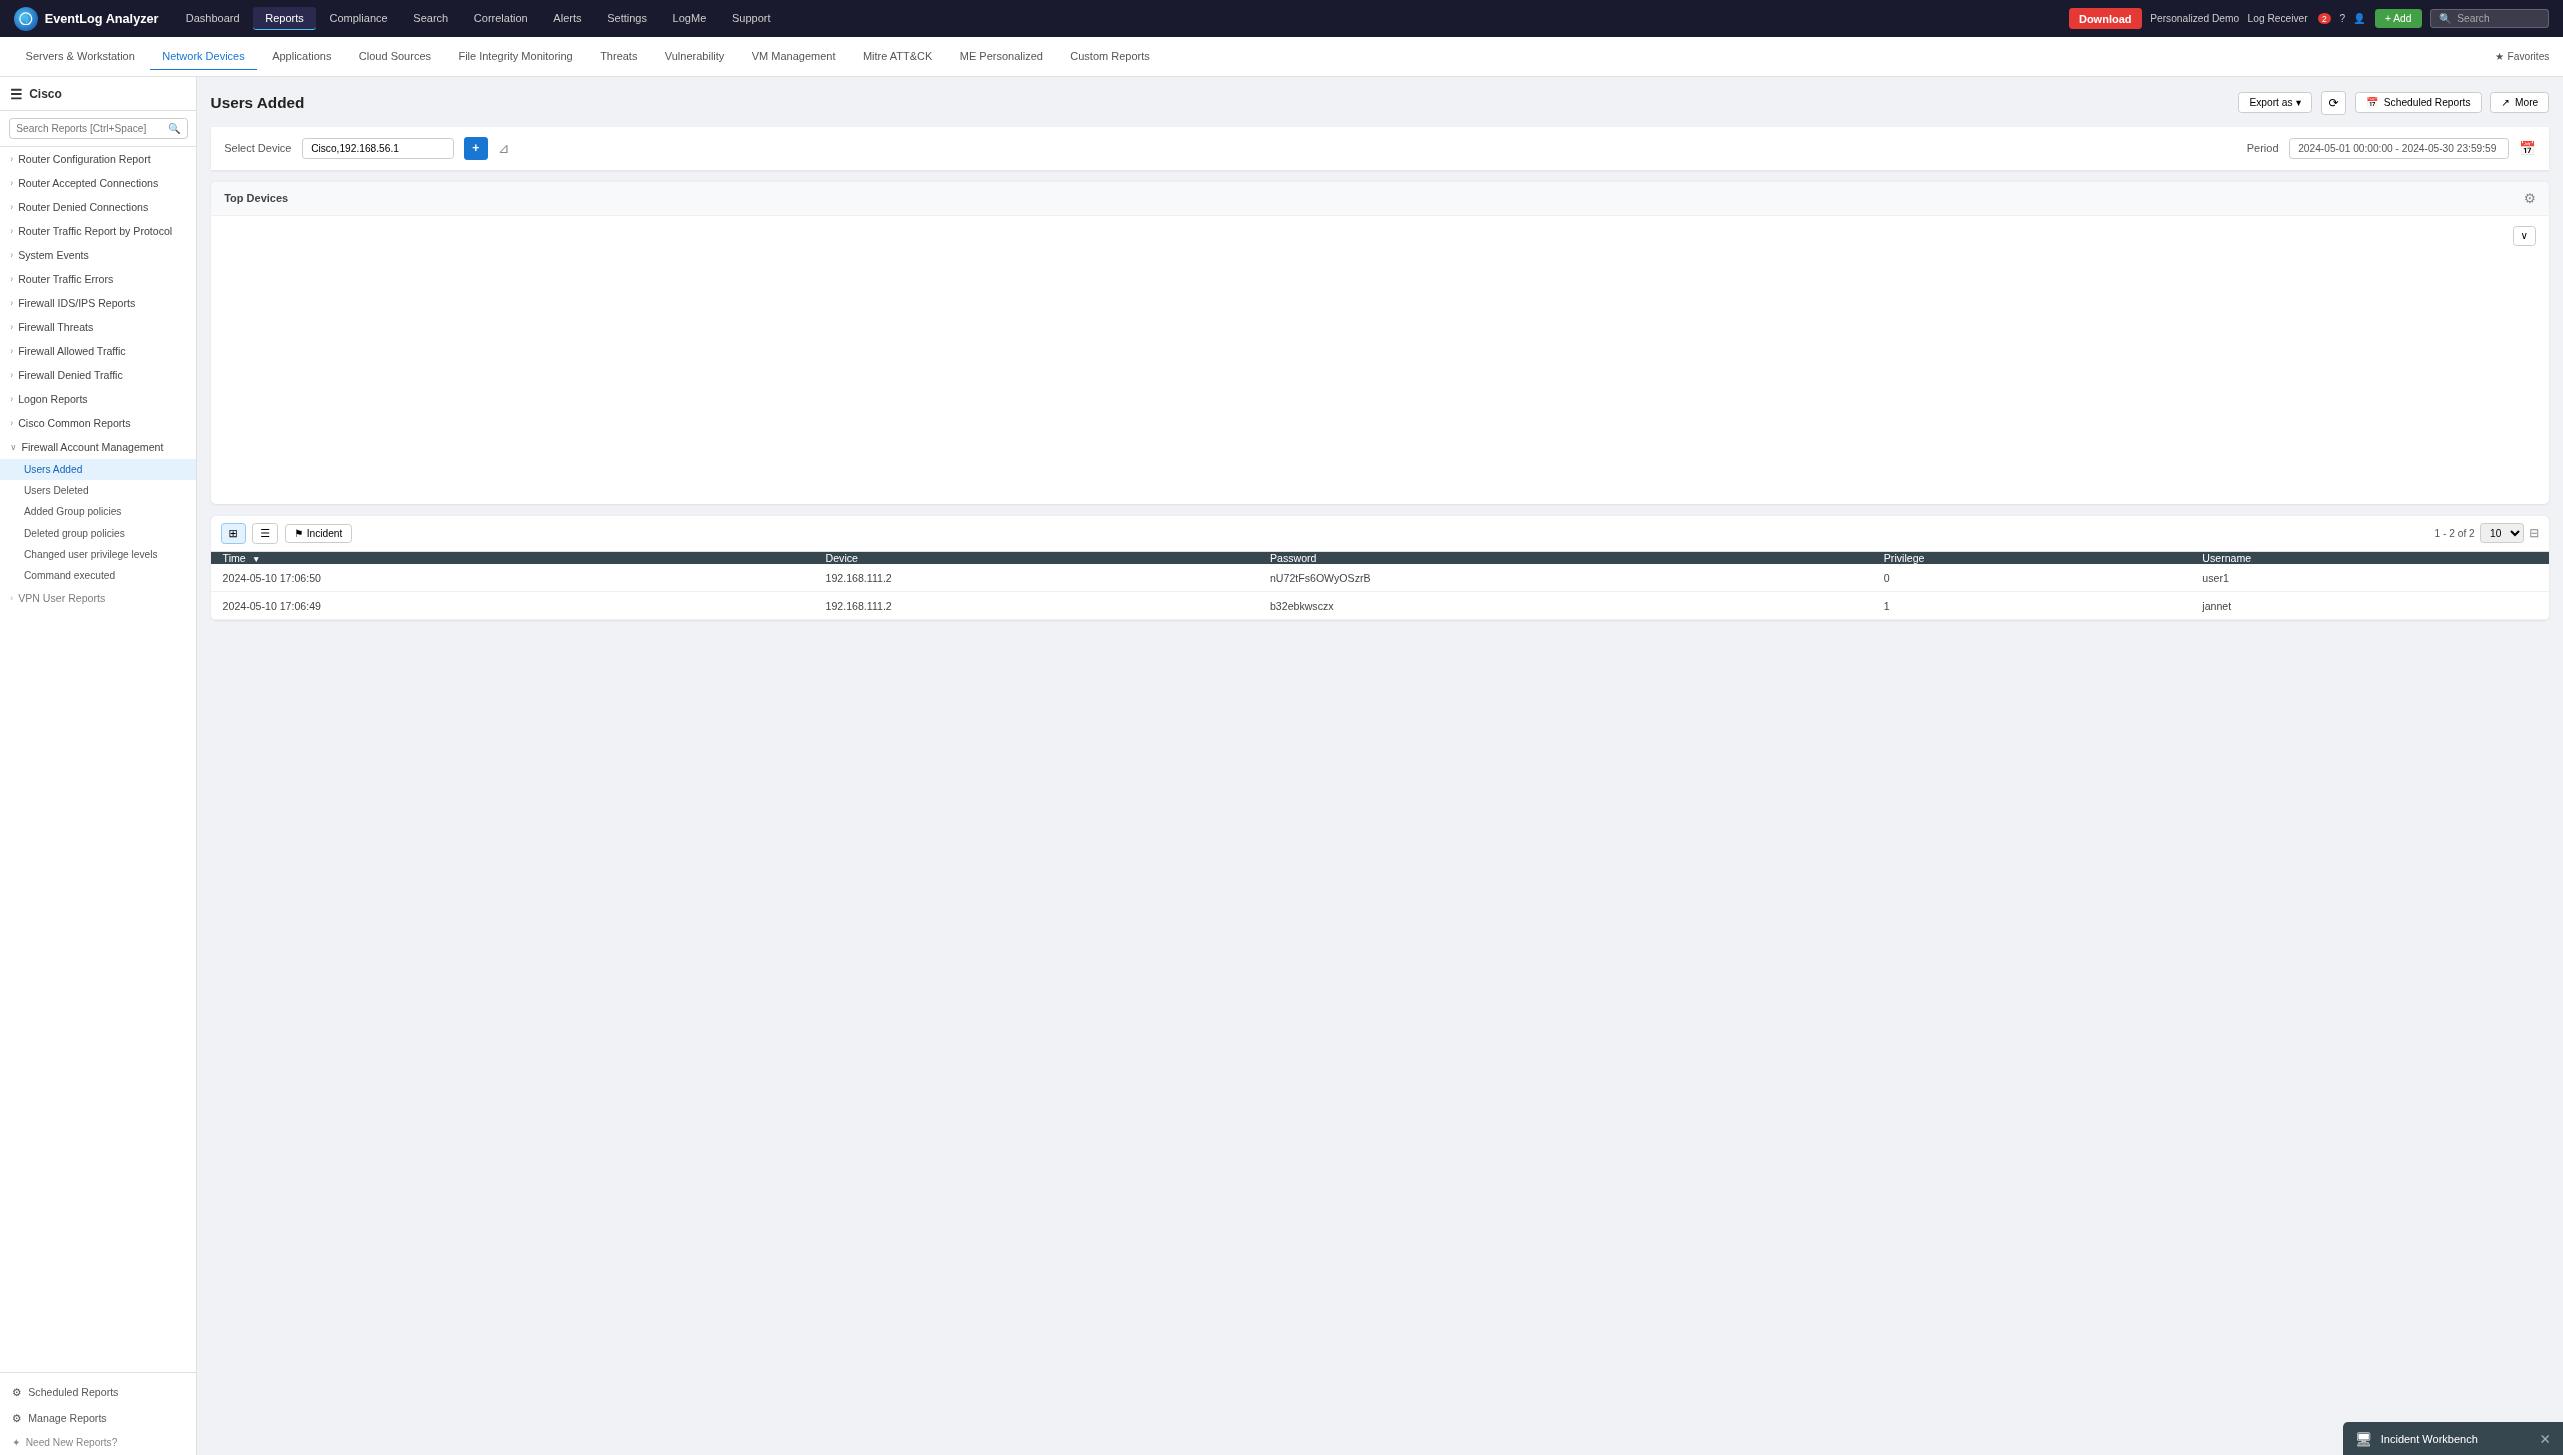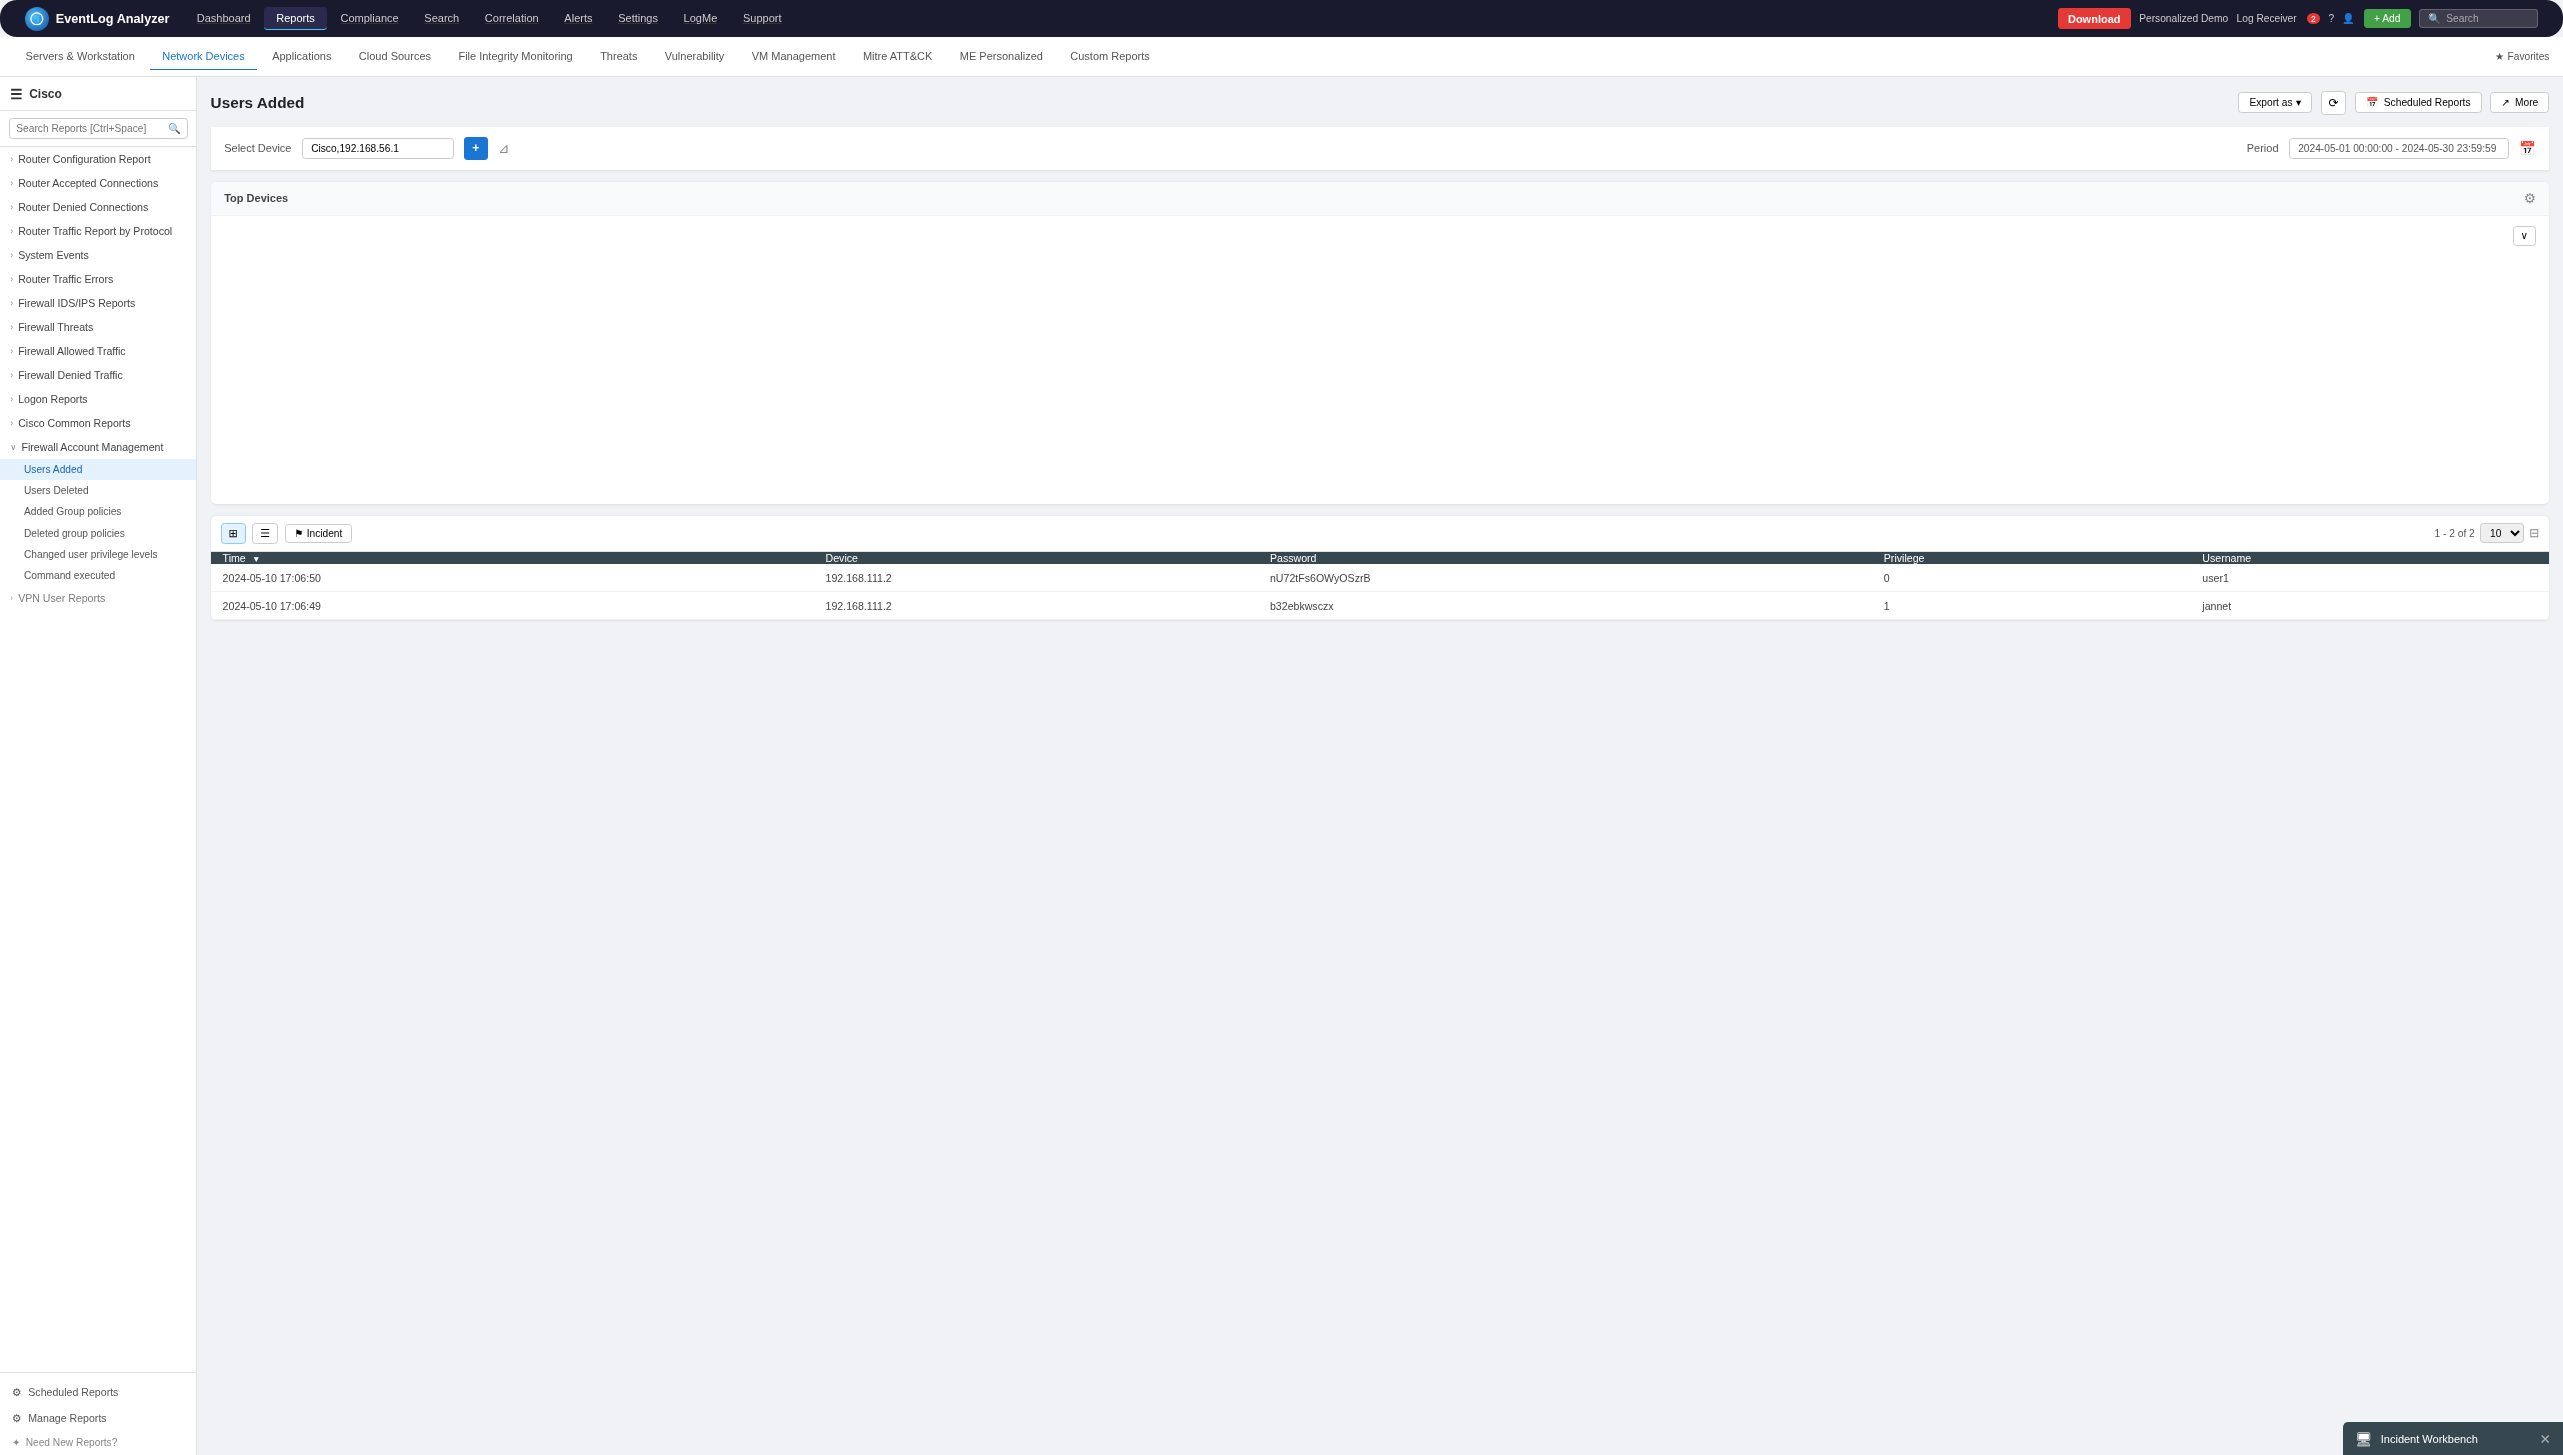--- a/index.html
+++ b/index.html
@@ -4,23 +4,22 @@
   <style>
     * { box-sizing: border-box; margin: 0; padding: 0; }
     body { font-family: -apple-system, BlinkMacSystemFont, 'Segoe UI', Arial, sans-serif; font-size: 11px; background: #f0f2f5; color: #333; }
 
     
     .top-bar {
       background: #1a1a2e;
       display: flex;
       align-items: center;
       height: 37px;
-      padding: 0 25px;
+      padding: 0 14px;
       gap: 6.8px;
-      border-radius: 17px;
     }
     .top-bar-logo {
       display: flex;
       align-items: center;
       gap: 6.8px;
       color: white;
       font-size: 12.7px;
       font-weight: 600;
       min-width: 153px;
     }
@@ -32,21 +31,20 @@
       display: flex;
       align-items: center;
       justify-content: center;
       color: white;
       font-size: 8.5px;
     }
     .top-nav {
       display: flex;
       gap: 1.7px;
       flex: 1;
-      text-decoration: underline;
     }
     .top-nav-item {
       color: #ccc;
       padding: 5.1px 12px;
       cursor: pointer;
       border-radius: 3.4px;
       font-size: 11px;
       white-space: nowrap;
     }
     .top-nav-item.active { color: white; background: #2a2a4e; border-bottom: 1.7px solid #4fc3f7; }

